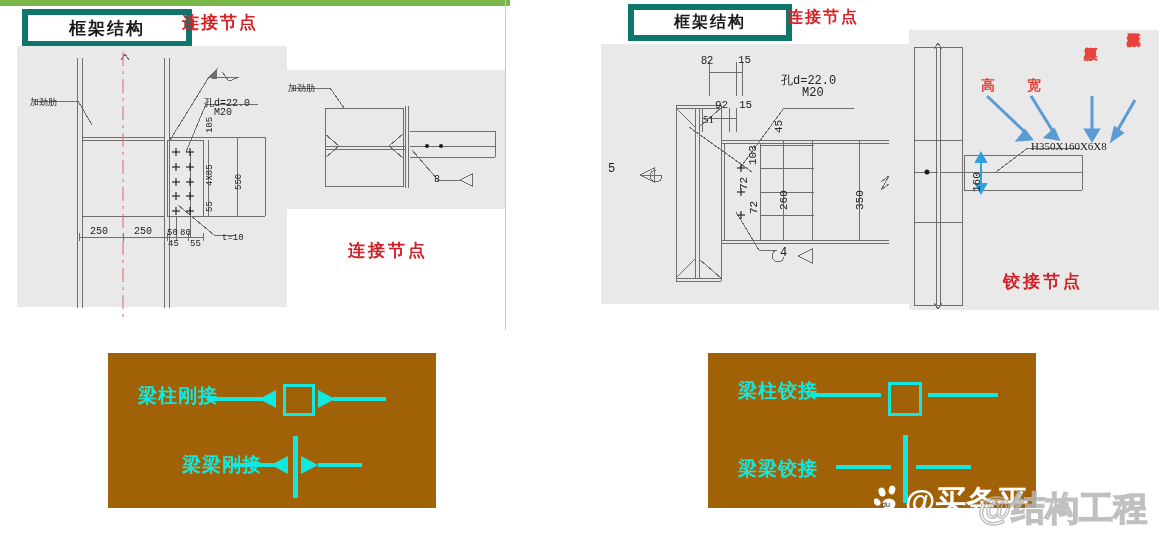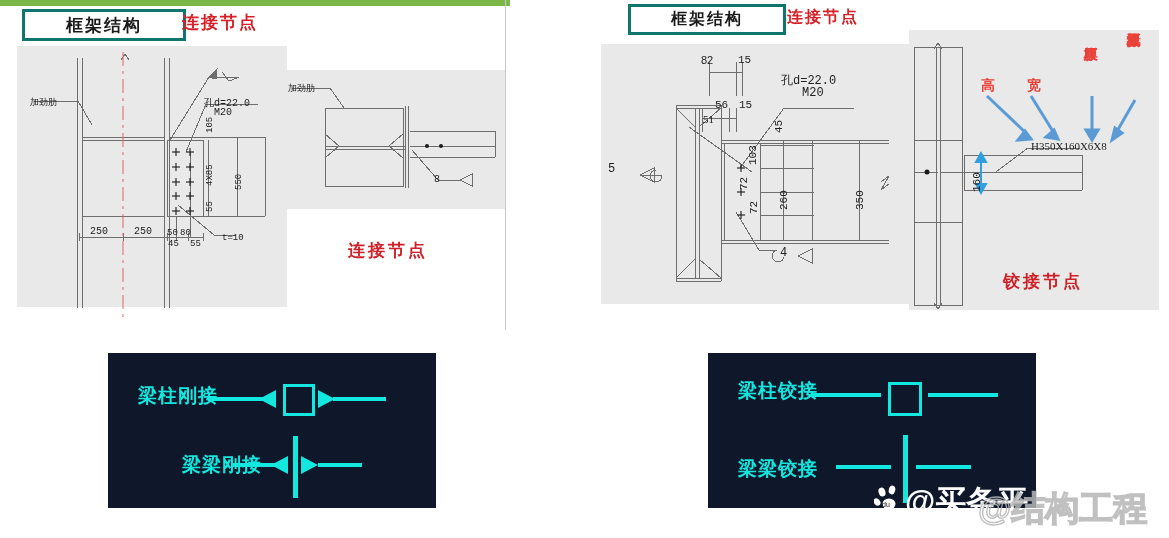--- a/index.html
+++ b/index.html
@@ -10,35 +10,35 @@
     overflow:hidden;position:relative;
   }
   .slide{position:absolute;top:0;width:585px;height:538px;background:#fff;overflow:hidden;}
   #slide-left{left:0;}
   #slide-right{left:584px;}
 
   .green-bar{position:absolute;left:0;top:0;width:510px;height:6px;background:#7ab648;}
   .divider-v{position:absolute;left:505px;top:0;width:1px;height:330px;background:#c9c9c9;}
 
   .title-box{
-    position:absolute;border:3px solid #0f766e;background:#fff;
+    position:absolute;border:6px solid #0f766e;background:#fff;
     display:flex;align-items:center;justify-content:center;
     color:#1a1a1a;font-weight:bold;letter-spacing:2px;
   }
   .title-red{position:absolute;color:#d81f26;font-weight:bold;letter-spacing:2px;}
 
   .gray-panel{position:absolute;background:#e9e9e9;}
 
   .cad{position:absolute;left:0;top:0;}
   .node-label{position:absolute;color:#cf2027;font-weight:bold;letter-spacing:3px;}
 
   .anno-red{position:absolute;color:#e8423a;font-weight:bold;line-height:1.02;text-align:center;}
   .anno-vert{writing-mode:vertical-rl;text-orientation:upright;}
 
-  .blackbox{position:absolute;background:#0f172a;text-align:right;}
+  .blackbox{position:absolute;background:#a16207;text-align:right;}
   .cy-text{position:absolute;color:#13e8e0;font-weight:bold;letter-spacing:1px;
            font-family:"DejaVu Sans",sans-serif;}
   .cy-line{position:absolute;background:#13e8e0;}
   .cy-sq{position:absolute;border:3px solid #13e8e0;}
   .tri{position:absolute;width:0;height:0;}
   .tri-l{border-top:9px solid transparent;border-bottom:9px solid transparent;border-right:17px solid #13e8e0;}
   .tri-r{border-top:9px solid transparent;border-bottom:9px solid transparent;border-left:17px solid #13e8e0;}
 
   .wm{position:absolute;font-weight:bold;white-space:nowrap;}
   .wm-a{color:#ffffff;}
@@ -287,21 +287,21 @@
       <path d="M474 139 l-12 -2 l8 -7 z"></path>
       <line x1="508" y1="96" x2="508" y2="133"></line>
       <path d="M508 140 l-6 -10 h12 z"></path>
       <line x1="551" y1="100" x2="532" y2="133"></line>
       <path d="M528 140 l3 -12 l7 5 z"></path>
     </g>
   </svg>
 
   <div style="position:absolute;left:117px;top:54px;font-size:11px;color:#222;font-family:Liberation Sans, sans-serif;">82</div>
   <div style="position:absolute;left:154px;top:54px;font-size:11px;color:#222;font-family:'Liberation Mono',monospace;">15</div>
-  <div style="position:absolute;left:131px;top:99px;font-size:11px;color:#222;font-family:'Liberation Mono',monospace;">56</div>
+  <div style="position:absolute;left:131px;top:99px;font-size:11px;color:#222;font-family:'Liberation Mono',monospace;">92</div>
   <div style="position:absolute;left:155px;top:99px;font-size:11px;color:#222;font-family:'Liberation Mono',monospace;">15</div>
   <div style="position:absolute;left:119px;top:113px;font-size:11px;color:#222;font-family:Liberation Serif, serif;">51</div>
 
   <div style="position:absolute;left:197px;top:72px;font-size:12px;color:#222;font-family:'Liberation Mono',monospace;">孔d=22.0</div>
   <div style="position:absolute;left:218px;top:86px;font-size:12px;color:#222;font-family:'Liberation Mono',monospace;">M20</div>
 
   <div style="position:absolute;left:24px;top:162px;font-size:12px;color:#222;font-family:'Liberation Mono',monospace;">5</div>
   <div style="position:absolute;left:196px;top:246px;font-size:12px;color:#222;font-family:'Liberation Mono',monospace;">4</div>
 
   <div style="position:absolute;left:189px;top:133px;font-size:11px;color:#222;font-family:'Liberation Mono',monospace;transform:rotate(-90deg);transform-origin:left top;">45</div>

